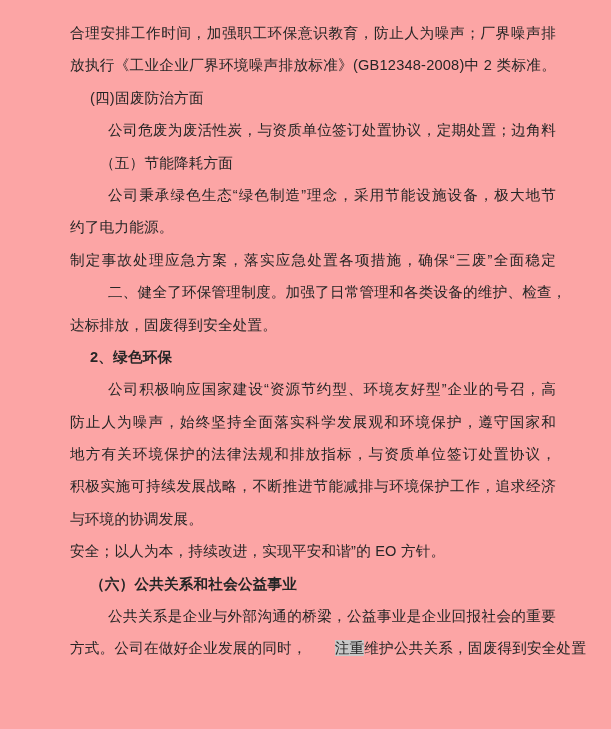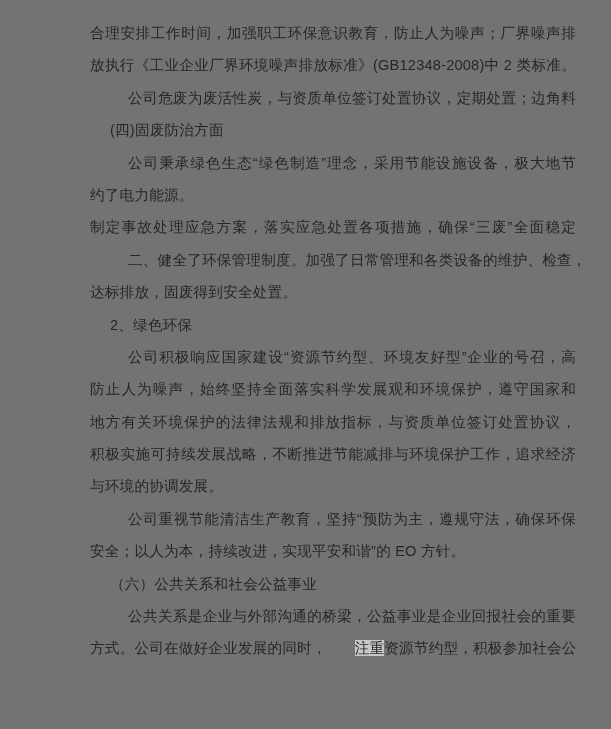--- a/index.html
+++ b/index.html
@@ -5,66 +5,66 @@
   * { margin: 0; padding: 0; box-sizing: border-box; }
   html, body {
     width: 611px;
     height: 729px;
     background: #ffffff;
     font-family: "Liberation Sans", sans-serif;
   }
   .doc-page {
     width: 611px;
     height: 729px;
-    background: #737373;
-    padding: 17px 62px 0 90px;
+    background: #fca5a5;
+    padding: 17px 62px 0 70px;
     overflow: hidden;
   }
   .line {
     width: 486px;
     height: 32.4px;
     line-height: 32.4px;
     font-size: 14.6px;
     color: #262626;
     white-space: nowrap;
     letter-spacing: 0.2px;
   }
   .j {
     text-align: justify;
     text-align-last: justify;
   }
   .ind    { text-indent: 38px; }
   .ind-sm { text-indent: 20px; }
   .ind-md { text-indent: 30px; }
   .out    { margin-left: -10px; }
-  .bold   { font-weight: normal; }
+  .bold   { font-weight: bold; }
   .hl {
     background: #c8c8c8;
     margin-left: 28px;
   }
 </style>
 </head>
 <body>
 
 <div class="doc-page">
   <div class="line j">合理安排工作时间，加强职工环保意识教育，防止人为噪声；厂界噪声排</div>
   <div class="line j">放执行《工业企业厂界环境噪声排放标准》(GB12348-2008)中 2 类标准。</div>
+  <div class="line ind-sm">(四)固废防治方面</div>
   <div class="line ind j">公司危废为废活性炭，与资质单位签订处置协议，定期处置；边角料</div>
-  <div class="line ind-sm">(四)固废防治方面</div>
+  <div class="line ind-md">（五）节能降耗方面</div>
   <div class="line ind j">公司秉承绿色生态“绿色制造”理念，采用节能设施设备，极大地节</div>
   <div class="line">约了电力能源。</div>
   <div class="line j">制定事故处理应急方案，落实应急处置各项措施，确保“三废”全面稳定</div>
   <div class="line ind j">二、健全了环保管理制度。加强了日常管理和各类设备的维护、检查，</div>
   <div class="line">达标排放，固废得到安全处置。</div>
   <div class="line ind-sm bold">2、绿色环保</div>
   <div class="line ind j">公司积极响应国家建设“资源节约型、环境友好型”企业的号召，高</div>
   <div class="line j">防止人为噪声，始终坚持全面落实科学发展观和环境保护，遵守国家和</div>
   <div class="line j">地方有关环境保护的法律法规和排放指标，与资质单位签订处置协议，</div>
   <div class="line j">积极实施可持续发展战略，不断推进节能减排与环境保护工作，追求经济</div>
   <div class="line">与环境的协调发展。</div>
-  <div class="line ind j">公司重视节能清洁生产教育，坚持“预防为主，遵规守法，确保环保</div>
   <div class="line">安全；以人为本，持续改进，实现平安和谐”的 EO 方针。</div>
   <div class="line ind-sm bold">（六）公共关系和社会公益事业</div>
   <div class="line ind j">公共关系是企业与外部沟通的桥梁，公益事业是企业回报社会的重要</div>
   <div class="line j">
-    <span>方式。公司在做好企业发展的同时，</span><span class="hl">注重</span><span>资源节约型，积极参加社会公</span>
+    <span>方式。公司在做好企业发展的同时，</span><span class="hl">注重</span><span>维护公共关系，固废得到安全处置</span>
   </div>
 </div>
 
 </body></html>

